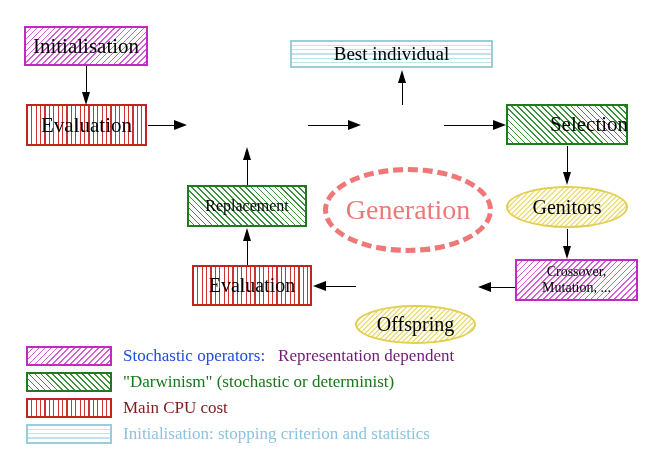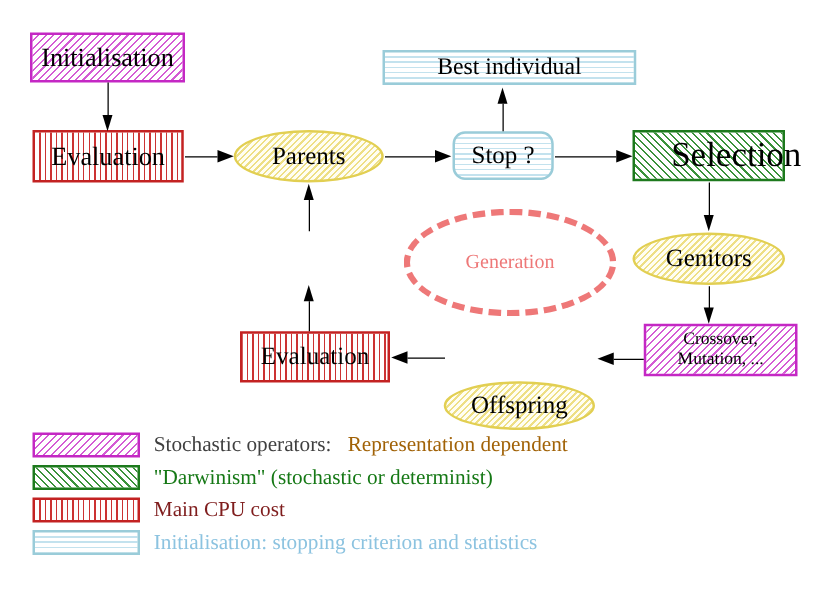--- a/index.html
+++ b/index.html
@@ -41,42 +41,41 @@
   .hline { position:absolute; height:0; border-top:1px solid #000; }
   .vline { position:absolute; width:0; border-left:1px solid #000; }
   .ah { position:absolute; width:0; height:0; }
   .ah-right { border-top:5px solid transparent; border-bottom:5px solid transparent; border-left:13px solid #000; }
   .ah-left  { border-top:5px solid transparent; border-bottom:5px solid transparent; border-right:13px solid #000; }
   .ah-up    { border-left:4px solid transparent; border-right:4px solid transparent; border-bottom:13px solid #000; }
   .ah-down  { border-left:4px solid transparent; border-right:4px solid transparent; border-top:13px solid #000; }
   
   .swatch { position:absolute; left:26px; width:82px; height:16px; }
   .legend-text { position:absolute; left:123px; height:20px; font-size:17px; white-space:nowrap; }
-  .lt1 { color:#404040; } .lt1b { color:#a16207; margin-left:13px; }
+  .lt1 { color:#1d4ed8; } .lt1b { color:#701a75; margin-left:13px; }
   .lt2 { color:#157815; } .lt3 { color:#7f1d1d; } .lt4 { color:#8cc3e0; }
 </style>
 </head>
 <body>
 
 <div id="stage">
 
   <div class="node hatch-magenta" style="left:24px; top:26px; width:124px; height:40px; font-size:21px;">Initialisation</div>
 
   <div class="node stripe-red" style="left:26px; top:104px; width:121px; height:42px; font-size:21px;">Evaluation</div>
 
-  <div class="node stripe-cyan" style="left:290px; top:40px; width:203px; height:28px; font-size:19px;margin-left:16px;">Best individual</div>
-
-  <div class="node stripe-cyan" style="left:362px; top:105px; width:81px; height:39px; font-size:20px; border-radius:10px;">Stop ?</div>
-
-  <div class="node hatch-green" style="left:506px; top:104px; width:122px; height:41px; font-size:28px;padding-left:44px;">Selection</div>
-
-  <div class="node ellipse-yellow" style="left:187px; top:104px; width:120px; height:42px; font-size:20px;">Parents</div>
+  <div class="node stripe-cyan" style="left:290px; top:40px; width:203px; height:28px; font-size:19px;">Best individual</div>
 
 
-  <div class="ellipse-dashed" style="left:323px; top:167px; width:170px; height:86px; font-size:16px;">Generation</div>
+  <div class="node hatch-green" style="left:506px; top:104px; width:122px; height:41px; font-size:21px;padding-left:44px;">Selection</div>
+
+
+  <div class="node hatch-green" style="left:187px; top:185px; width:120px; height:42px; font-size:16px;">Replacement</div>
+
+  <div class="ellipse-dashed" style="left:323px; top:167px; width:170px; height:86px; font-size:28px;">Generation</div>
 
   <div class="node ellipse-yellow" style="left:506px; top:186px; width:122px; height:42px; font-size:20px;">Genitors</div>
 
   <div class="node hatch-magenta" style="left:515px; top:259px; width:123px; height:42px; font-size:14px; flex-direction:column; line-height:16px;">
     <span>Crossover,</span>
     <span>Mutation, ...</span>
   </div>
 
   <div class="node ellipse-yellow" style="left:355px; top:266px; width:121px; height:39px; font-size:20px;margin-top:39px;">Offspring</div>
 

